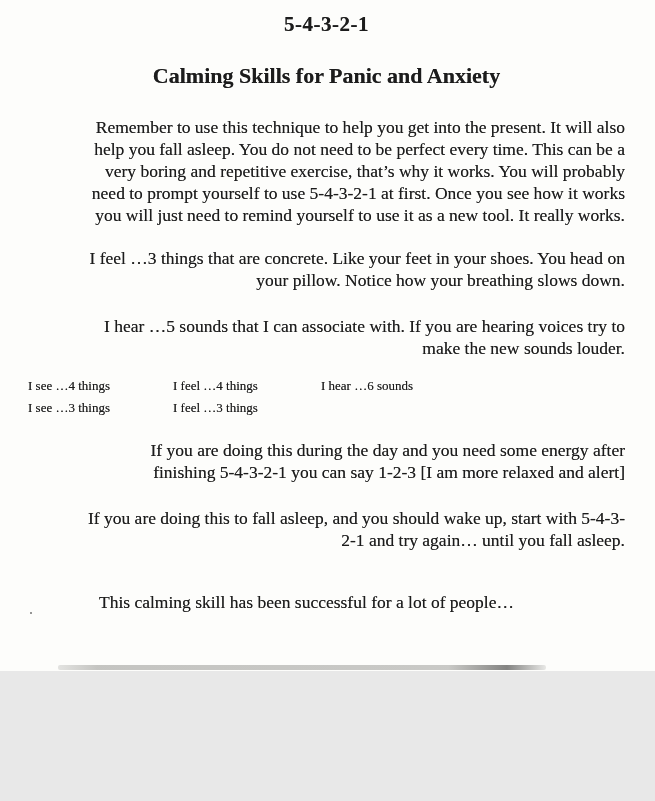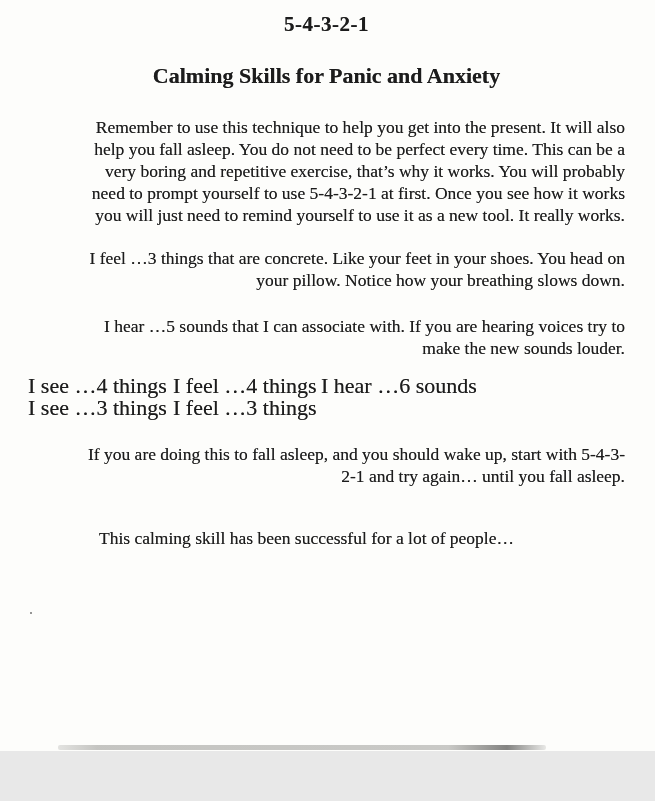--- a/index.html
+++ b/index.html
@@ -1,19 +1,19 @@
 <!DOCTYPE html>
 <html><head>
 <meta charset="utf-8">
 <style>
   html, body { margin: 0; padding: 0; background: #e8e8e8; }
   .page {
     position: relative;
     width: 655px;
-    height: 751px;
+    height: 671px;
     margin: 0 auto;
     background: #fdfdfb;
     overflow: hidden;
     font-family: "Liberation Serif", "DejaVu Serif", serif;
     color: #1c1c1c;
     box-sizing: border-box;
     padding: 12px 30px 0 28px;
   }
   .page * { box-sizing: border-box; }
   .doc-title {
@@ -36,21 +36,21 @@
     font-size: 17.5px;
     line-height: 22px;
     white-space: pre-line;
     text-shadow: 0 0 0.35px rgba(0,0,0,0.55);
     text-align: right;
   }
   .p-intro  { margin-top: 27px; }
   .p-see    { margin-top: 20px; }
   .p-feel   { margin-top: 21px; }
   .p-hear   { margin-top: 24px; }
-  .countdown { margin-top: 16px; font-size: 22px; line-height: 22px; }
+  .countdown { margin-top: 16px; font-size: 13px; line-height: 22px; }
   .countdown-row { display: flex; }
   .cd-cell { text-shadow: 0 0 0.35px rgba(0,0,0,0.55); }
   .cd-c1 { width: 145px; }
   .cd-c2 { width: 148px; }
   .cd-c3 { flex: 1; }
   .repeat-heading {
     margin: 19px 95px 0 0;
     text-align: center;
     font-size: 20px;
     font-weight: bold;
@@ -114,20 +114,22 @@
       <span class="cd-cell cd-c3">I hear …6 sounds</span>
     </div>
     <div class="countdown-row">
       <span class="cd-cell cd-c1">I see …3 things</span>
       <span class="cd-cell cd-c2">I feel …3 things</span>
     </div>
   </div>
 
 
 
+  <p class="body-text p-energy">If you are doing this during the day and you need some energy after
+finishing 5-4-3-2-1 you can say 1-2-3 [I am more relaxed and alert]</p>
 
   <p class="body-text p-sleep">If you are doing this to fall asleep, and you should wake up, start with 5-4-3-
 2-1 and try again… until you fall asleep.</p>
 
   <p class="closing-line">This calming skill has been successful for a lot of people…</p>
 
   <span class="speck speck-1"></span>
   <span class="speck speck-2"></span>
   <span class="speck speck-3"></span>
   <div class="scan-bar"></div>

